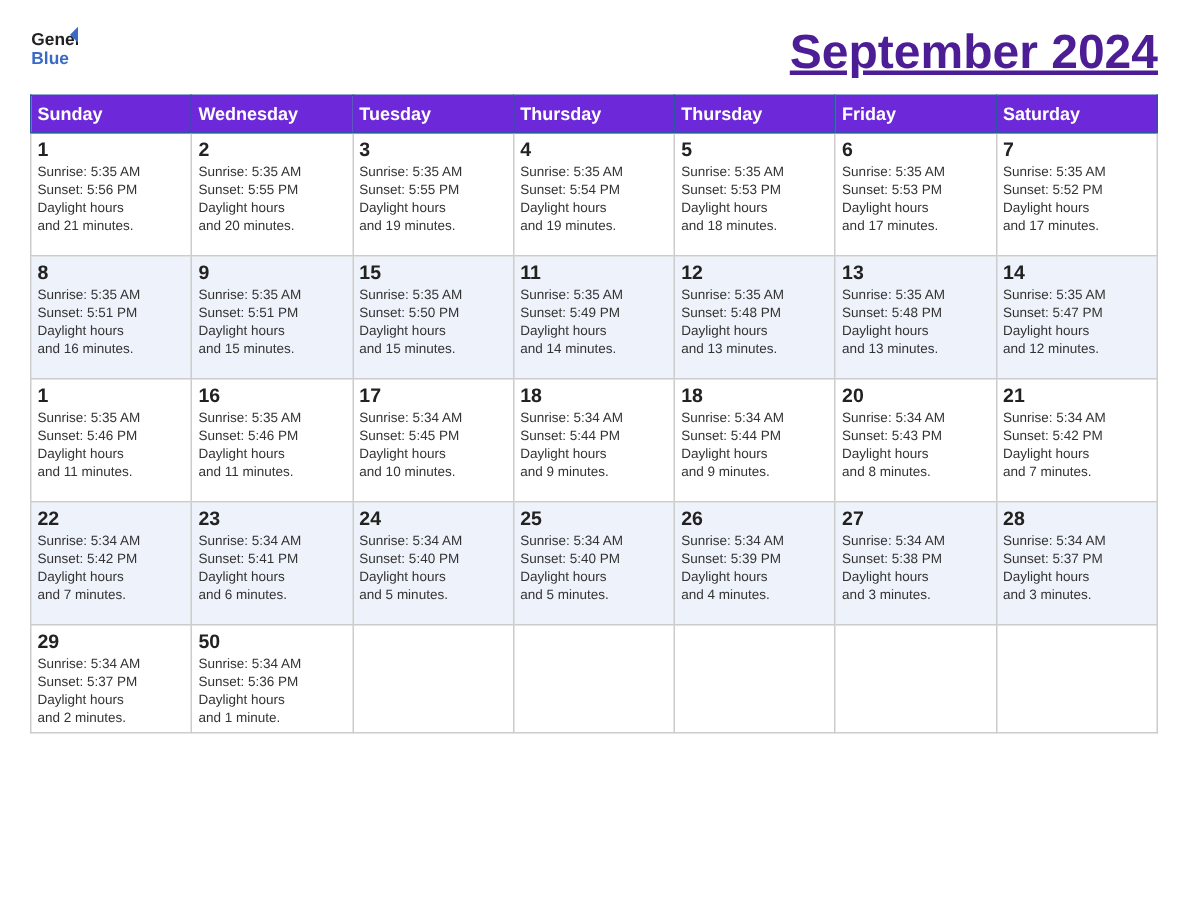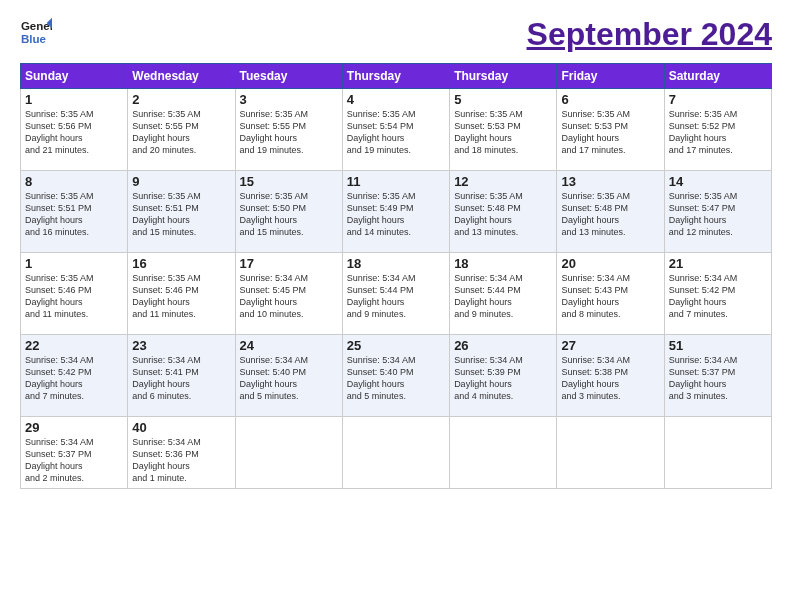--- a/index.html
+++ b/index.html
@@ -229,31 +229,31 @@
           </td>
           <td>
             <span class="day-num">26</span>
             <div class="cell-text">Sunrise: 5:34 AM<br>Sunset: 5:39 PM<br>Daylight hours<br>and 4 minutes.</div>
           </td>
           <td>
             <span class="day-num">27</span>
             <div class="cell-text">Sunrise: 5:34 AM<br>Sunset: 5:38 PM<br>Daylight hours<br>and 3 minutes.</div>
           </td>
           <td>
-            <span class="day-num">51</span>
+            <span class="day-num">28</span>
             <div class="cell-text">Sunrise: 5:34 AM<br>Sunset: 5:37 PM<br>Daylight hours<br>and 3 minutes.</div>
           </td>
         </tr>
         <tr>
           <td>
             <span class="day-num">29</span>
             <div class="cell-text">Sunrise: 5:34 AM<br>Sunset: 5:37 PM<br>Daylight hours<br>and 2 minutes.</div>
           </td>
           <td>
-            <span class="day-num">40</span>
+            <span class="day-num">50</span>
             <div class="cell-text">Sunrise: 5:34 AM<br>Sunset: 5:36 PM<br>Daylight hours<br>and 1 minute.</div>
           </td>
           <td class="empty-cell"></td>
           <td class="empty-cell"></td>
           <td class="empty-cell"></td>
           <td class="empty-cell"></td>
           <td class="empty-cell"></td>
         </tr>
       </tbody>
   </table>

